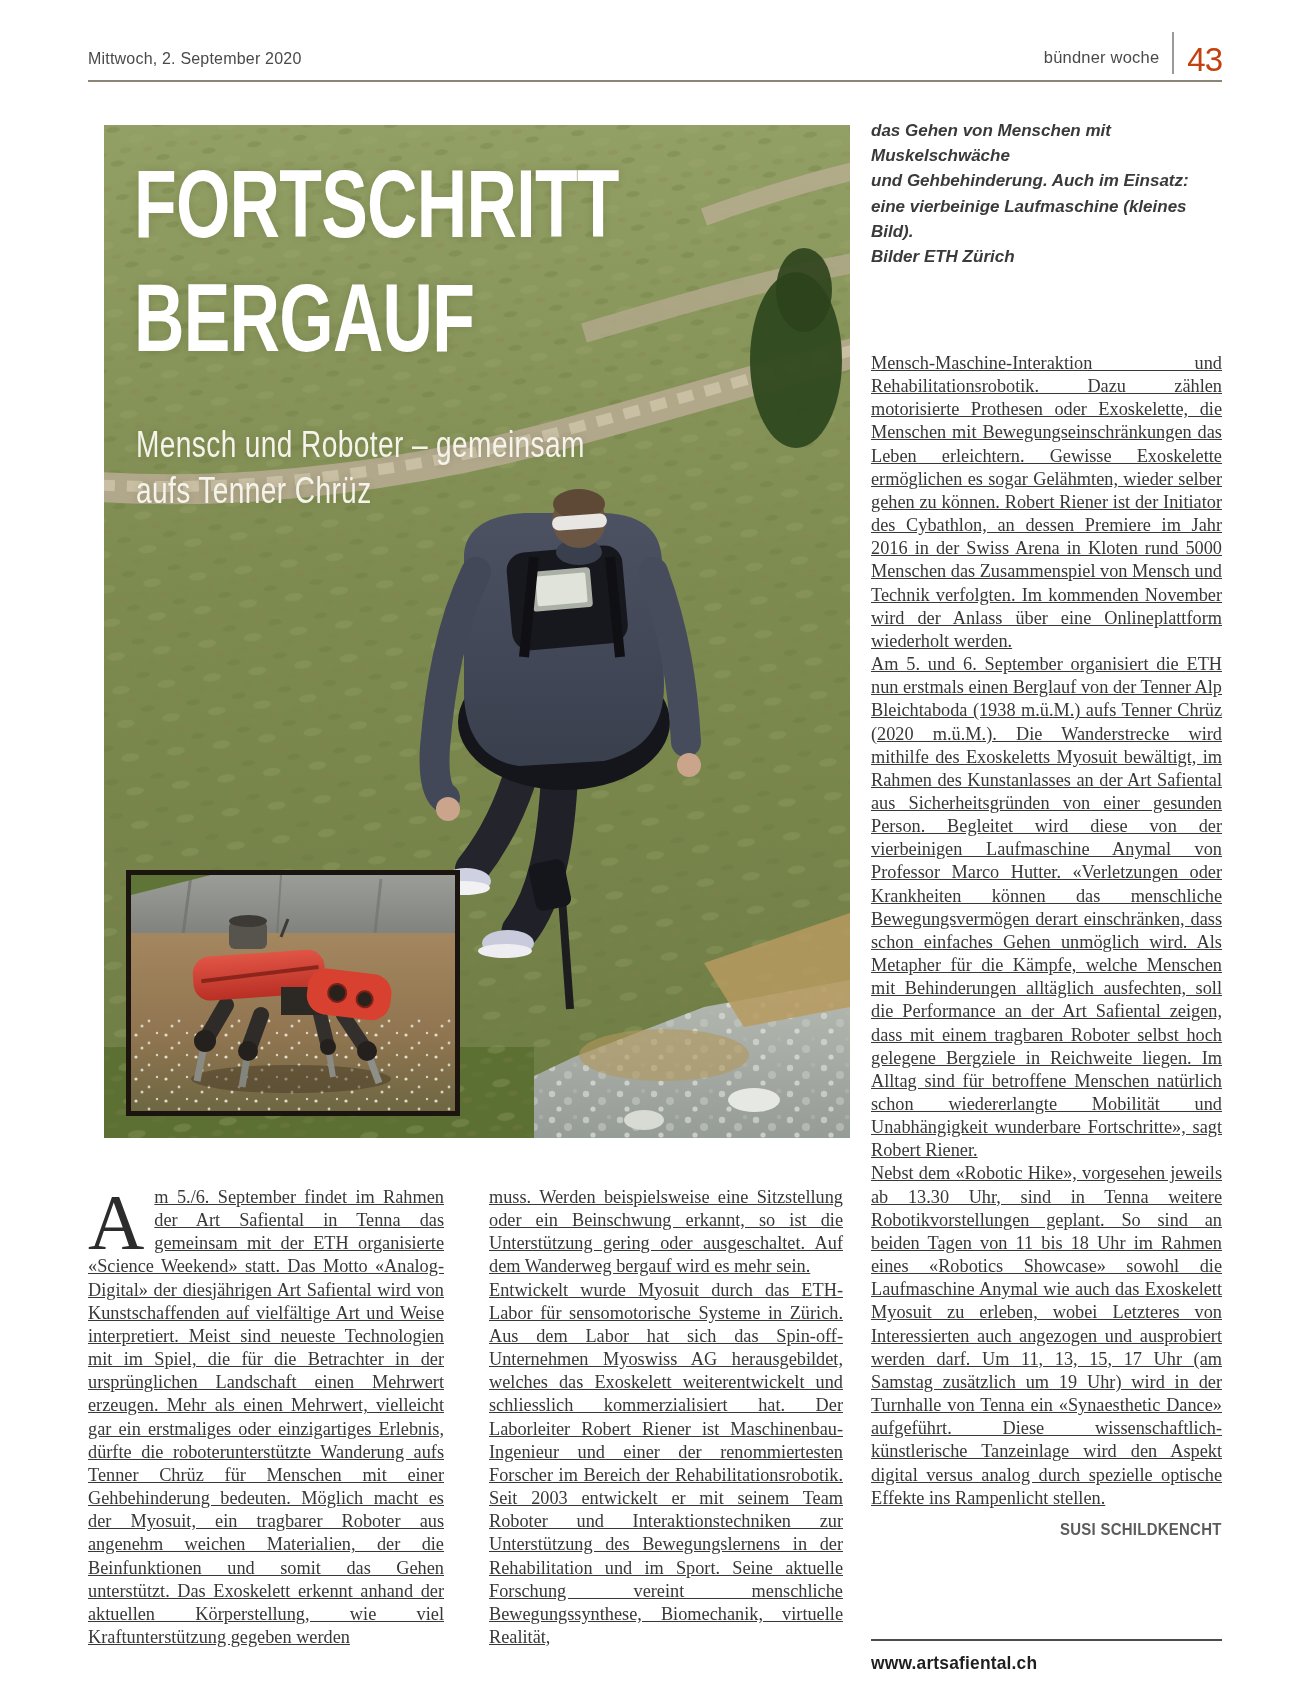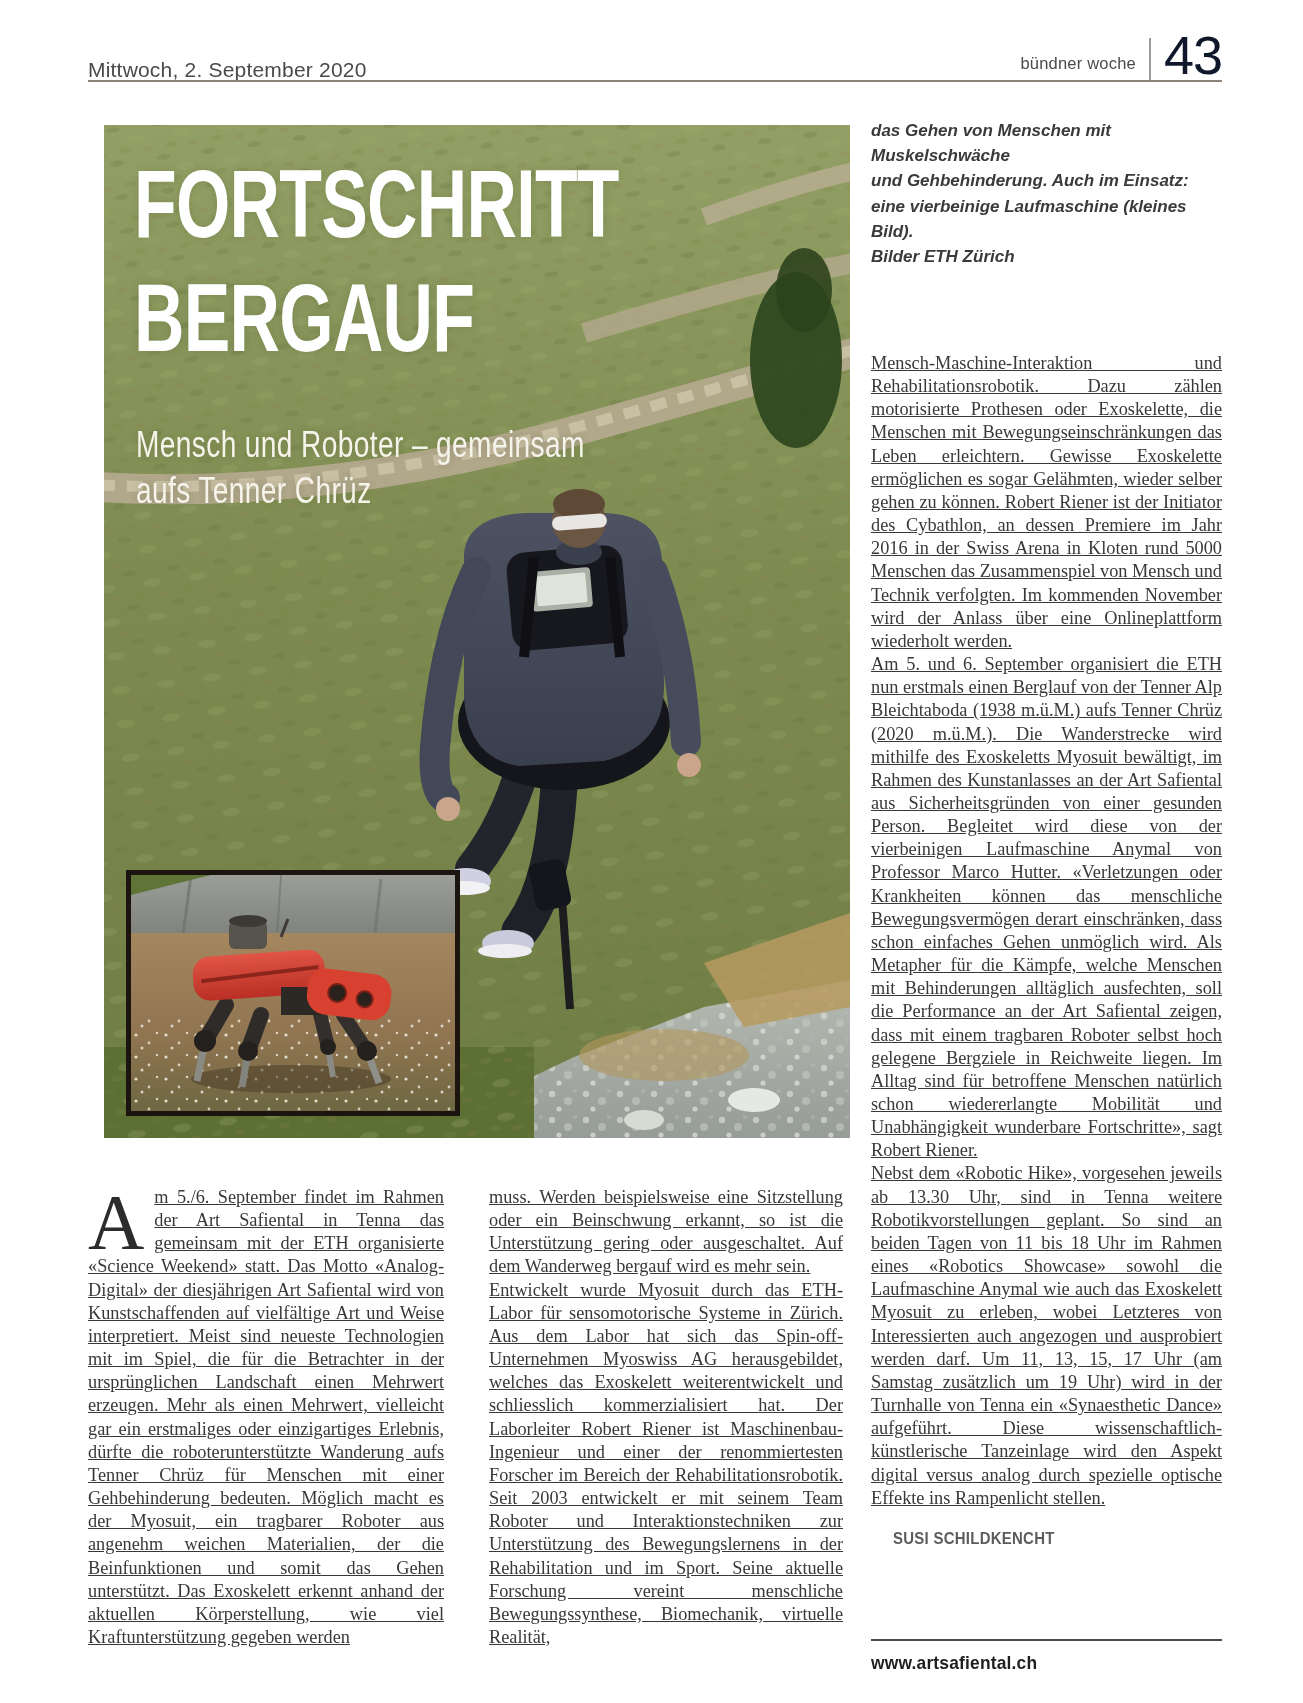--- a/index.html
+++ b/index.html
@@ -3,28 +3,28 @@
 <meta charset="utf-8">
 <style>
   html,body{margin:0;padding:0;background:#e8e8e8;}
   .page{
     position:relative;width:1303px;height:1703px;margin:0 auto;
     background:#ffffff;overflow:hidden;
     font-family:"Liberation Sans",sans-serif;
   }
   
   .mast-date{
-    position:absolute;left:88px;top:50px;font-size:21px;color:#4a4a4a;letter-spacing:.2px;margin-top:8px;
+    position:absolute;left:88px;top:50px;font-size:16px;color:#4a4a4a;letter-spacing:.2px;
   }
   .mast-right{
     position:absolute;top:32px;right:81px;display:flex;align-items:flex-end;gap:13px;
   }
   .mast-pub{font-size:16.5px;color:#4a4a4a;padding-bottom:7px;letter-spacing:.2px;text-align:center;}
   .mast-bar{width:2px;height:42px;background:#9a9a9a;}
-  .mast-pageno{font-size:54px;color:#0f172a;line-height:.88;letter-spacing:-1px;}
+  .mast-pageno{font-size:33px;color:#c2410c;line-height:.88;letter-spacing:-1px;}
   .mast-rule{position:absolute;left:88px;top:80px;width:1134px;height:2px;background:#8c8478;}
   
   .hero{position:absolute;left:104px;top:125px;width:848px;height:1013px;overflow:hidden;}
   .hero svg{position:absolute;left:0;top:0;}
   .headline{
     position:absolute;left:30px;top:22px;margin:0;color:#fff;
     font-size:97px;font-weight:bold;line-height:114px;letter-spacing:-1px;
     transform:scaleX(.72);transform-origin:top left;white-space:nowrap;
     text-shadow:0 0 10px rgba(40,60,20,.18);
   }
@@ -51,21 +51,21 @@
     text-align:justify;
   }
   .bodycol p{margin:0;text-decoration:underline;}
   .col1{left:88px;top:1186px;width:356px;}
   .col2{left:489px;top:1186px;width:354px;}
   .col3{left:871px;top:352px;width:351px;}
   .dropcap{
     float:left;font-size:78px;line-height:60px;padding:6px 10px 0 0;color:#2c2c2c;
     font-family:"Liberation Serif",serif;
   }
-  .author-row{text-align:left;margin-top:17px;}
+  .author-row{text-align:right;margin-top:8px;}
   .author{
     display:inline-block;font-family:"Liberation Sans",sans-serif;font-weight:bold;
     font-size:17px;color:#5c5c5c;letter-spacing:.3px;
     transform:scaleX(.88);transform-origin:center right;
   }
   .foot-rule{position:absolute;left:871px;top:1639px;width:351px;height:2px;background:#4c4c4c;}
   .website{
     position:absolute;left:871px;top:1652px;
     font-weight:bold;font-size:18.5px;color:#1f1f1f;letter-spacing:.2px;
     transform:scaleX(.94);transform-origin:top left;

